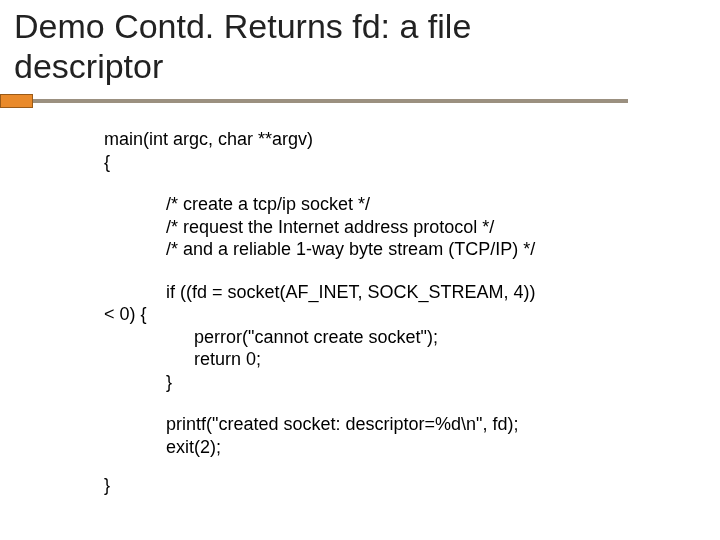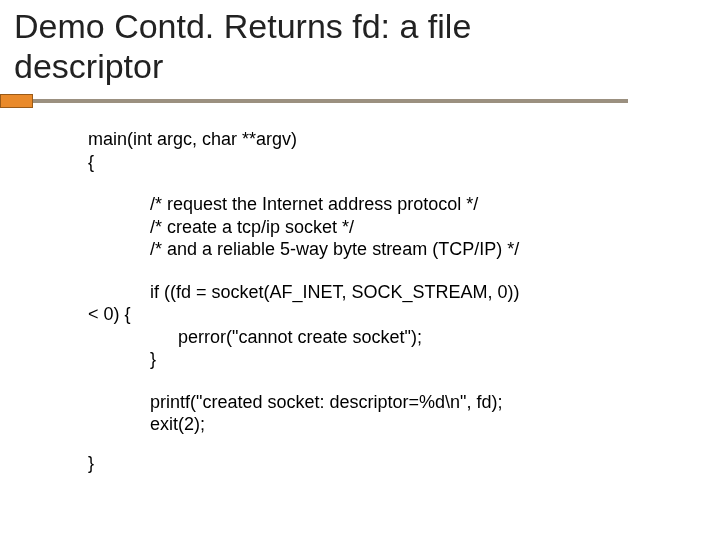--- a/index.html
+++ b/index.html
@@ -32,21 +32,21 @@
     position: absolute;
     left: 33px;
     top: 5px;
     right: 0;
     height: 4px;
     background: #9b9080;
   }
   .body {
     position: absolute;
     top: 128px;
-    left: 88px;
+    left: 104px;
     right: 40px;
     font-size: 18px;
     color: #000;
     line-height: 1.25;
   }
   .row { white-space: pre; }
   .ind1 { padding-left: 62px; }
   .blk { margin-top: 20px; }
   .lt0 { padding-left: 0; }
 </style>
@@ -59,29 +59,30 @@
   <div class="underline-group">
     <div class="orange-box"></div>
     <div class="gray-line"></div>
   </div>
 
   <div class="body">
     <div class="row">main(int argc, char **argv)</div>
     <div class="row">{</div>
 
     <div class="blk">
+      <div class="row ind1">/* create a tcp/ip socket */</div>
       <div class="row ind1">/* request the Internet address protocol */</div>
-      <div class="row ind1">/* create a tcp/ip socket */</div>
-      <div class="row ind1">/* and a reliable 5-way byte stream (TCP/IP) */</div>
+      <div class="row ind1">/* and a reliable 1-way byte stream (TCP/IP) */</div>
     </div>
 
     <div class="blk">
-      <div class="row ind1">if ((fd = socket(AF_INET, SOCK_STREAM, 0))</div>
+      <div class="row ind1">if ((fd = socket(AF_INET, SOCK_STREAM, 4))</div>
       <div class="row lt0">&lt; 0) {</div>
       <div class="row">                  <span>perror("cannot create socket");</span></div>
+      <div class="row">                  <span>return 0;</span></div>
       <div class="row ind1">}</div>
     </div>
 
     <div class="blk">
       <div class="row ind1">printf("created socket: descriptor=%d\n", fd);</div>
       <div class="row ind1">exit(2);</div>
     </div>
 
     <div class="row lt0" style="margin-top:16px;">}</div>
   </div>

